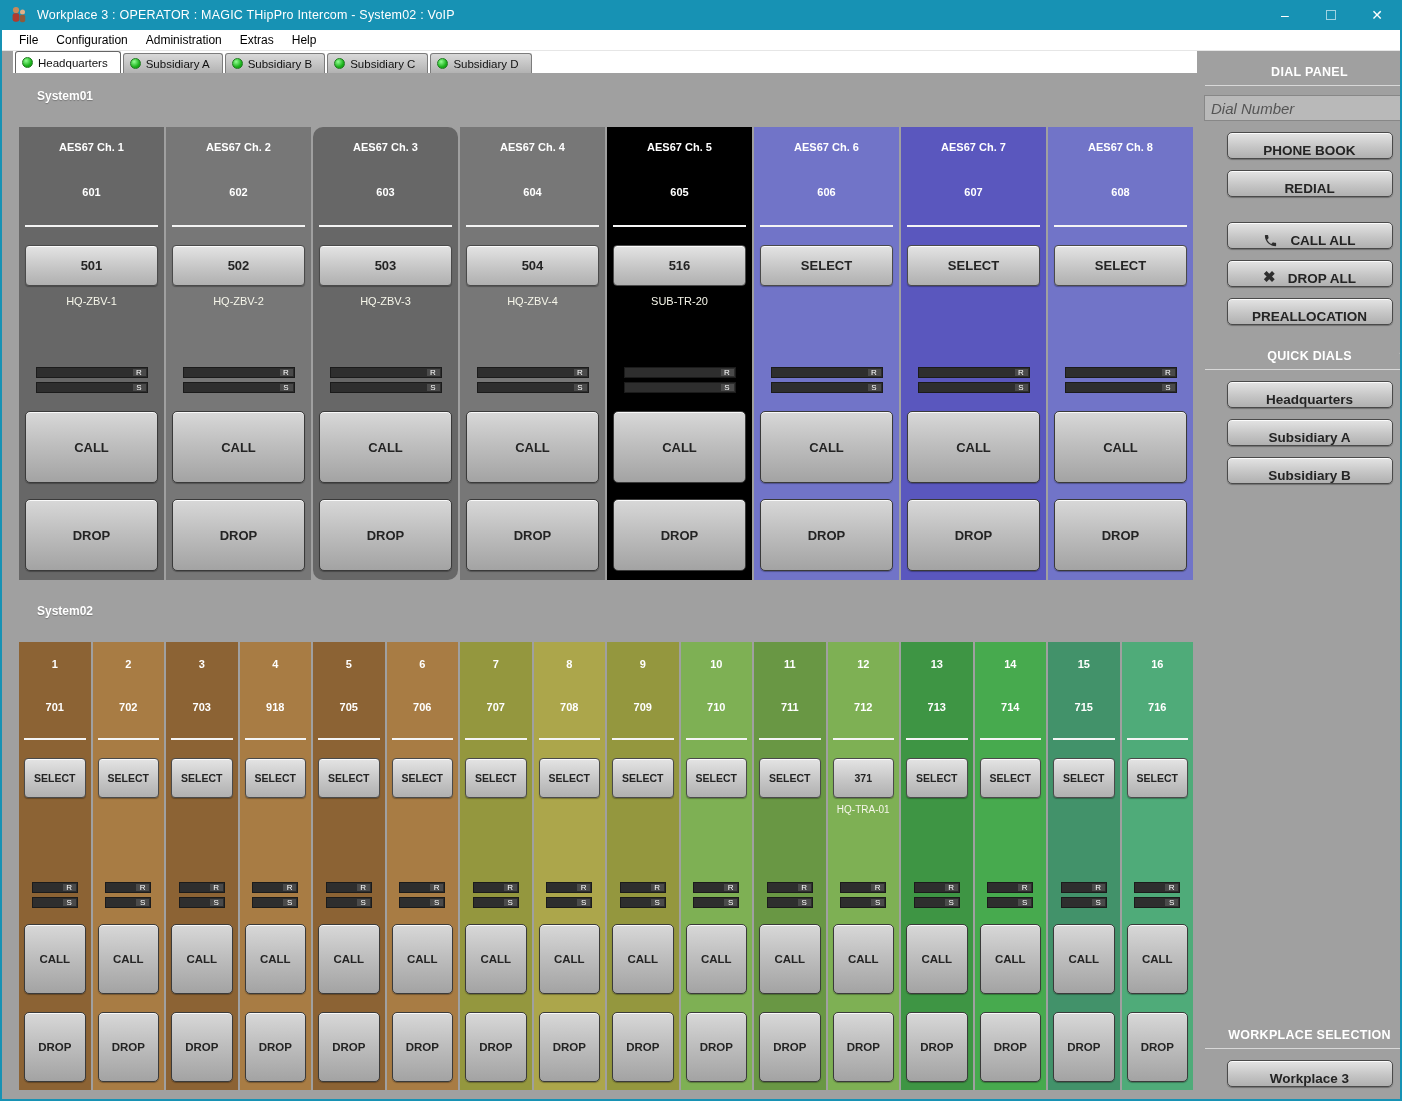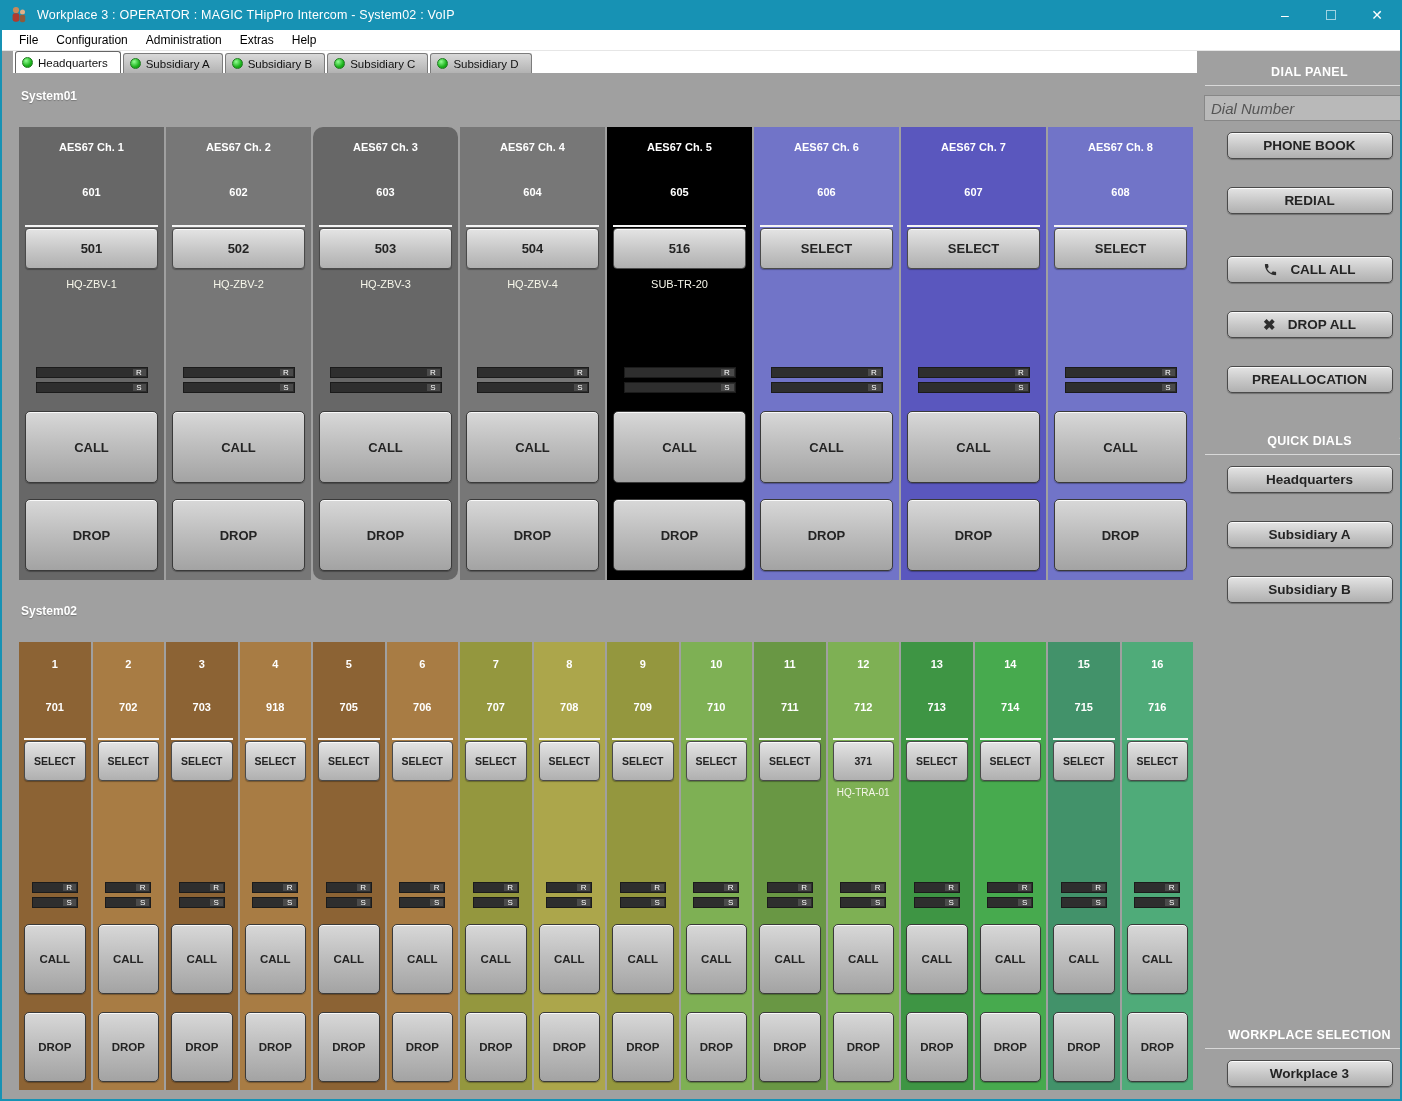--- a/index.html
+++ b/index.html
@@ -32,41 +32,41 @@
   .tabstrip { flex:0 0 22px; background:#fff; display:flex; align-items:flex-end; padding-left:2px; }
   .tab { display:flex; align-items:center; gap:5px; height:20px; padding:0 12px 0 6px;
          background:linear-gradient(#d9d9d9,#b2b2b2); border:1px solid #7c7c7c; border-bottom:none;
          border-radius:3px 3px 0 0; margin-right:2px; font-size:11.5px; color:#111; }
   .tab.active { background:#fff; height:22px; border-color:#666; }
   .led { width:11px; height:11px; border-radius:50%;
          background:radial-gradient(circle at 35% 30%, #94ff94, #1db31d 60%, #0d8f0d);
          border:1px solid #217a21; }
   
   .content { flex:1; background:#a0a0a0; padding:16px 4px 0 6px; overflow:hidden; }
-  .sys-label { font-size:12px; font-weight:bold; color:#fff; height:14px; margin-left:2px; text-shadow:0 1px 1px rgba(0,0,0,.25); }
+  .sys-label { font-size:12px; font-weight:bold; color:#fff; height:14px; margin-left:18px; text-shadow:0 1px 1px rgba(0,0,0,.25); }
   .columns { display:flex; gap:2px; margin-top:24px; }
   .columns.sys1 { height:453px; }
   .columns.sys2 { height:448px; }
   .col { flex:1; display:flex; flex-direction:column; align-items:center; padding:0 6px; min-width:0; }
   .sys2 .col { padding:0 5px; }
   .ch-title { margin-top:14px; font-size:11px; font-weight:bold; color:#fff; white-space:nowrap; }
   .ch-num   { margin-top:33px; font-size:11px; font-weight:bold; color:#fff; }
   .sys2 .ch-title { margin-top:16px; }
   .sys2 .ch-num   { margin-top:31px; }
   .ch-line { margin-top:27px; height:2px; background:#f4f4f4; align-self:stretch; }
   .sys2 .ch-line { margin-top:25px; }
   .ch-name { margin-top:9px; height:13px; font-size:11px; color:#f6f6ea; }
   .sys2 .ch-name { margin-top:6px; height:12px; font-size:10px; }
   .flex-spacer { flex:1; }
   
   .btn { border:1px solid #4a4a4a; border-radius:4px; color:#242424; font-weight:bold;
          display:flex; align-items:center; justify-content:center;
          background:linear-gradient(180deg,#e4e4e4 0%,#c6c6c6 55%,#b0b0b0 100%);
          box-shadow:inset 0 1px 0 rgba(255,255,255,.85), 0 1px 1px rgba(0,0,0,.3); }
-  .btn.select { margin-top:1px; height:41px; align-self:stretch; font-size:13px; }
+  .btn.select { margin-top:18px; height:41px; align-self:stretch; font-size:13px; }
   .sys2 .btn.select { height:40px; font-size:10.5px; }
   .btn.call, .btn.drop { align-self:stretch; height:72px; font-size:13px; border-radius:5px; border-color:#3a3a3a;
          background:linear-gradient(180deg,#d8d8d8 0%,#bfbfbf 45%,#a3a3a3 100%); }
   .btn.call { margin-top:14px; }
   .btn.drop { margin-top:16px; margin-bottom:9px; }
   .sys2 .btn.call, .sys2 .btn.drop { height:70px; font-size:11.5px; }
   .sys2 .btn.call { margin-top:12px; }
   .sys2 .btn.drop { margin-top:18px; margin-bottom:8px; }
   
   .meters { width:112px; flex:0 0 auto; }
@@ -77,21 +77,21 @@
   
   .sidebar { flex:1; background:#a0a0a0; display:flex; flex-direction:column; padding-top:13px; }
   .side-heading { position:relative; height:15px; display:flex; align-items:center; justify-content:center;
                   color:#fff; font-weight:bold; font-size:12.5px; letter-spacing:.3px; }
   .heading-menu { position:absolute; right:9px; top:0; color:#fff; font-size:10px; letter-spacing:1px; }
   .divider { height:1px; background:#d8d8d8; margin:6px 8px 0 8px; }
   .dial-input { margin:9px 7px 0; height:26px; background:#b9b9b9; border:1px solid #878787;
                 font-style:italic; font-size:15px; color:#4a4a4a; padding-left:6px;
                 font-family:"Liberation Sans", sans-serif; }
   .dial-input::placeholder { color:#555; font-style:italic; }
-  .side-btn { width:166px; height:27px; margin:11px auto 17px; font-size:13.5px; border-radius:5px; gap:12px; }
+  .side-btn { width:166px; height:27px; margin:11px auto 0; font-size:13.5px; border-radius:5px; gap:12px;align-items:flex-end; }
   .side-btn.gap-top { margin-top:25px; }
   .btn-icon { display:flex; align-items:center; }
   .btn-icon svg { width:15px; height:15px; fill:#2e2e2e; }
   .x-glyph { font-size:15px; font-weight:bold; color:#2e2e2e; }
 </style>
 </head>
 <body>
 
 <div class="window">
 

